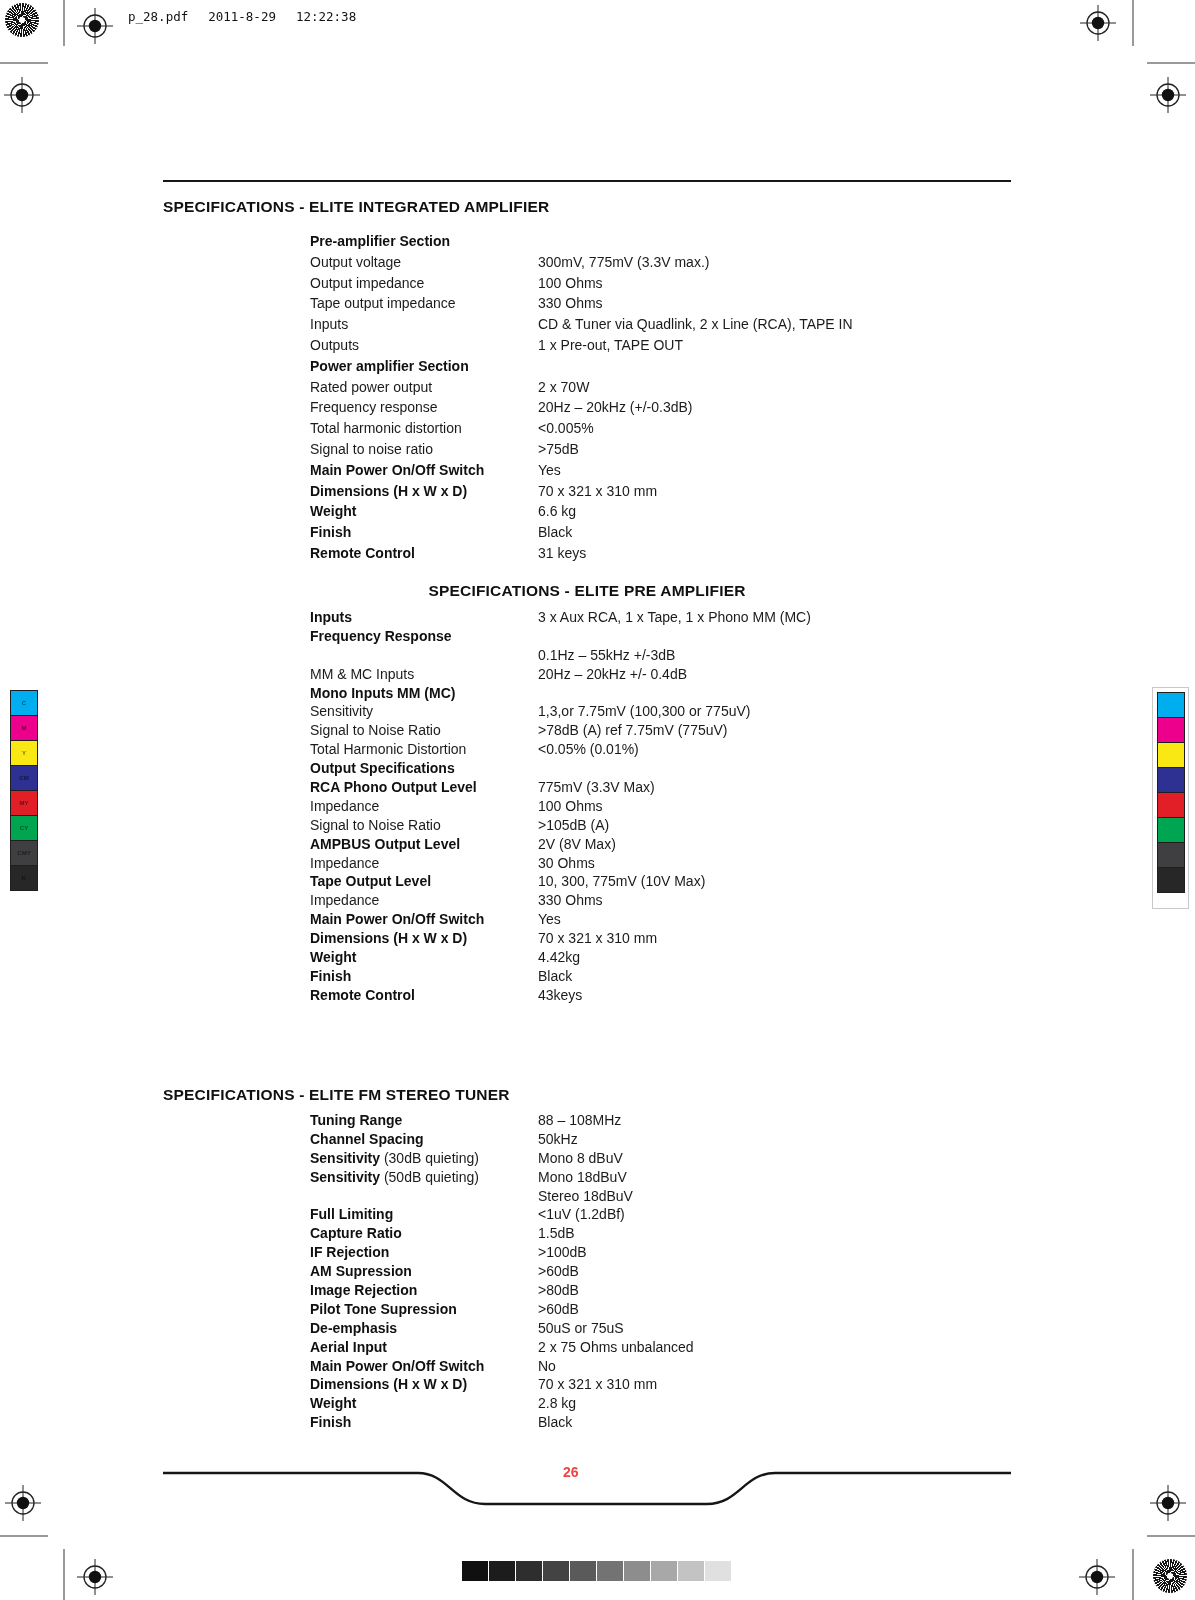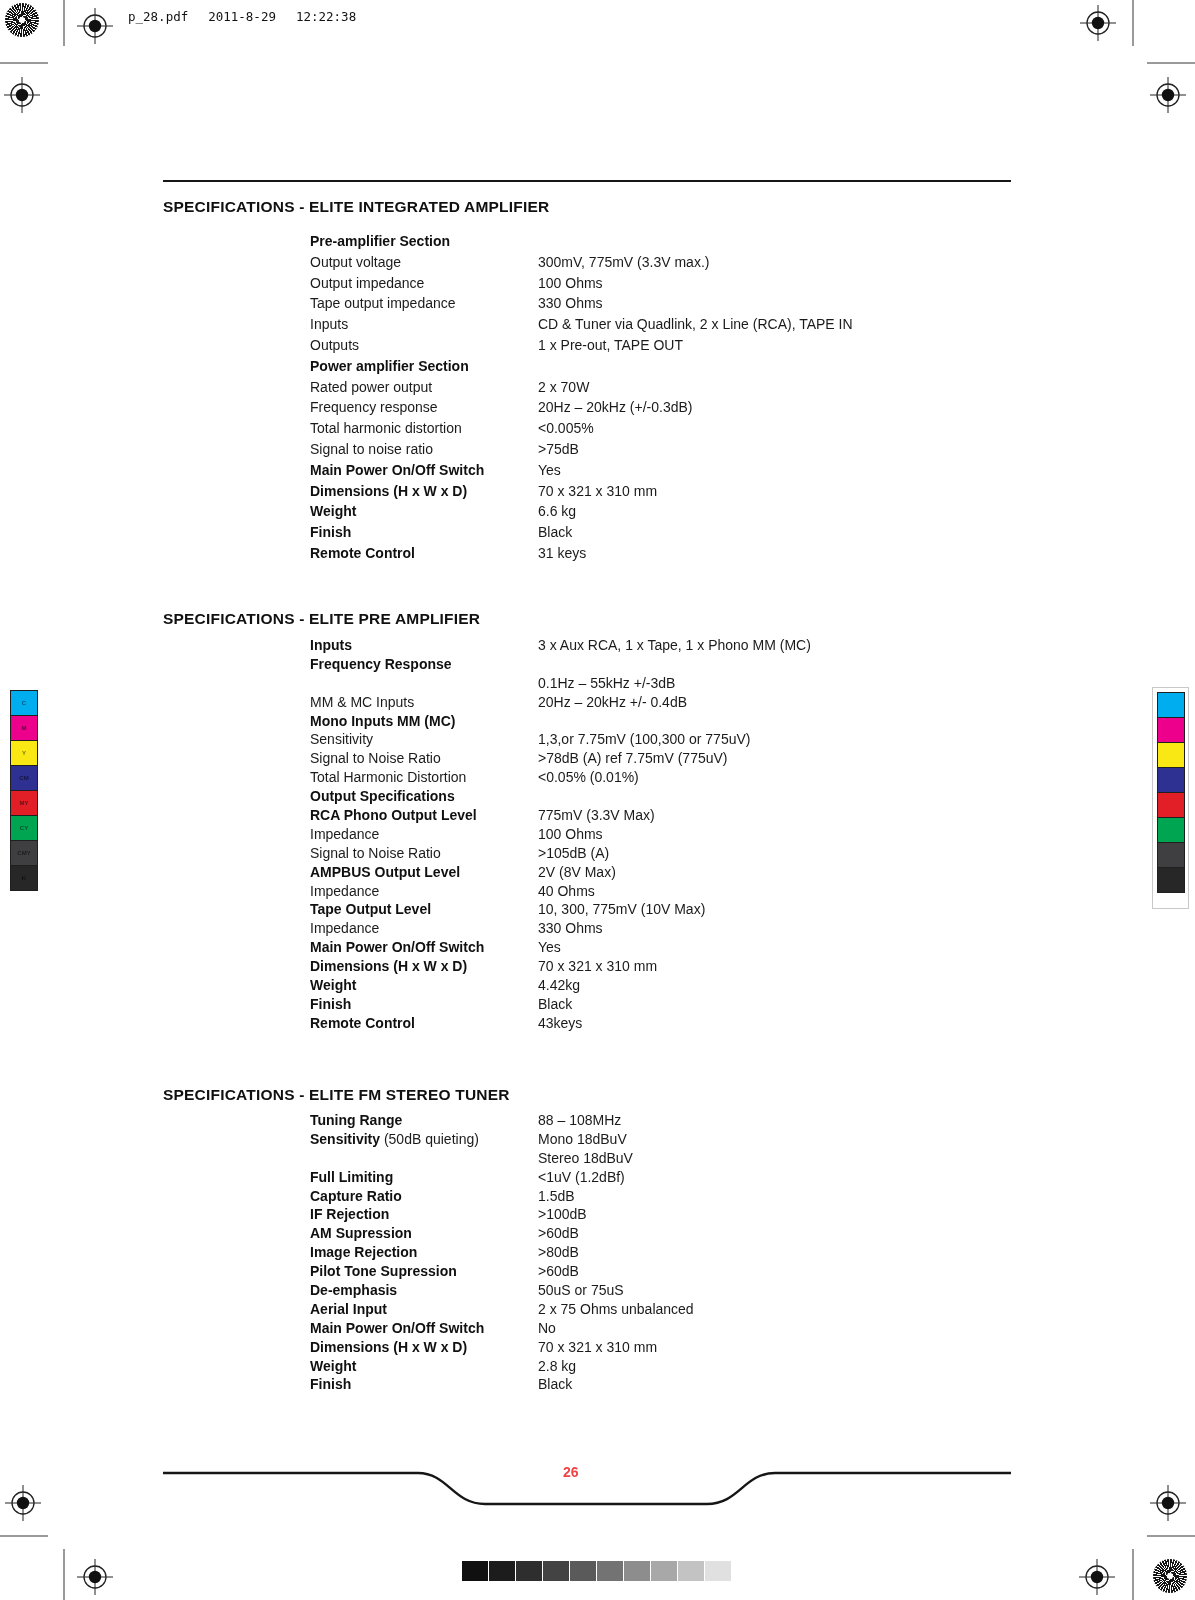--- a/index.html
+++ b/index.html
@@ -33,21 +33,21 @@
     border:1.5px solid #c9c9c9; }
 
   .grayscale { position:absolute; left:462px; top:1561px; display:flex; gap:1px; }
   .gsq { width:26px; height:20px; }
 
   
   .rule-top { position:absolute; left:163px; top:180px; width:848px; height:2.4px; background:#161616; }
 
   .spec-section { position:absolute; left:163px; width:848px; }
   .spec-section h2 { font-size:15.5px; font-weight:700; color:#101010; letter-spacing:.2px; white-space:nowrap; }
-  .s1 { top:198px; } .s2 { top:610px; } .s3 { top:1074px;margin-top:12px; }
+  .s1 { top:198px; } .s2 { top:582px;text-align:center; } .s3 { top:1074px;margin-top:12px; }
   .s1 .rows { margin-top:17px; --rh:20.8px; }
   .s2 .rows { margin-top:9px;  --rh:18.9px; }
   .s3 .rows { margin-top:8px;text-align:center;  --rh:18.9px; }
   .row { position:relative; height:var(--rh); font-size:14px; white-space:nowrap; }
   .row .lbl { position:absolute; left:147px; }
   .row .lbl.b { font-weight:700; color:#101010; }
   .row .sfx { font-weight:400; color:#1b1b1b; }
   .row .val { position:absolute; left:375px; }
 
   .footer-curve { position:absolute; left:163px; top:1460px; }
@@ -297,21 +297,21 @@
         <div class="row">
           <span class="lbl">Signal to Noise Ratio</span>
           <span class="val">&gt;105dB (A)</span>
         </div>
         <div class="row">
           <span class="lbl b">AMPBUS Output Level</span>
           <span class="val">2V (8V Max)</span>
         </div>
         <div class="row">
           <span class="lbl">Impedance</span>
-          <span class="val">40 Ohms</span>
+          <span class="val">30 Ohms</span>
         </div>
         <div class="row">
           <span class="lbl b">Tape Output Level</span>
           <span class="val">10, 300, 775mV (10V Max)</span>
         </div>
         <div class="row">
           <span class="lbl">Impedance</span>
           <span class="val">330 Ohms</span>
         </div>
         <div class="row">
@@ -336,20 +336,28 @@
         </div>
       </div>
   </section>
 
   <section class="spec-section s3">
     <h2>SPECIFICATIONS - ELITE FM STEREO TUNER</h2>
     <div class="rows">
         <div class="row">
           <span class="lbl b">Tuning Range</span>
           <span class="val">88 – 108MHz</span>
+        </div>
+        <div class="row">
+          <span class="lbl b">Channel Spacing</span>
+          <span class="val">50kHz</span>
+        </div>
+        <div class="row">
+          <span class="lbl b">Sensitivity<span class="sfx"> (30dB quieting)</span></span>
+          <span class="val">Mono 8 dBuV</span>
         </div>
         <div class="row">
           <span class="lbl b">Sensitivity<span class="sfx"> (50dB quieting)</span></span>
           <span class="val">Mono 18dBuV</span>
         </div>
         <div class="row">
           <span class="lbl"></span>
           <span class="val">Stereo 18dBuV</span>
         </div>
         <div class="row">

